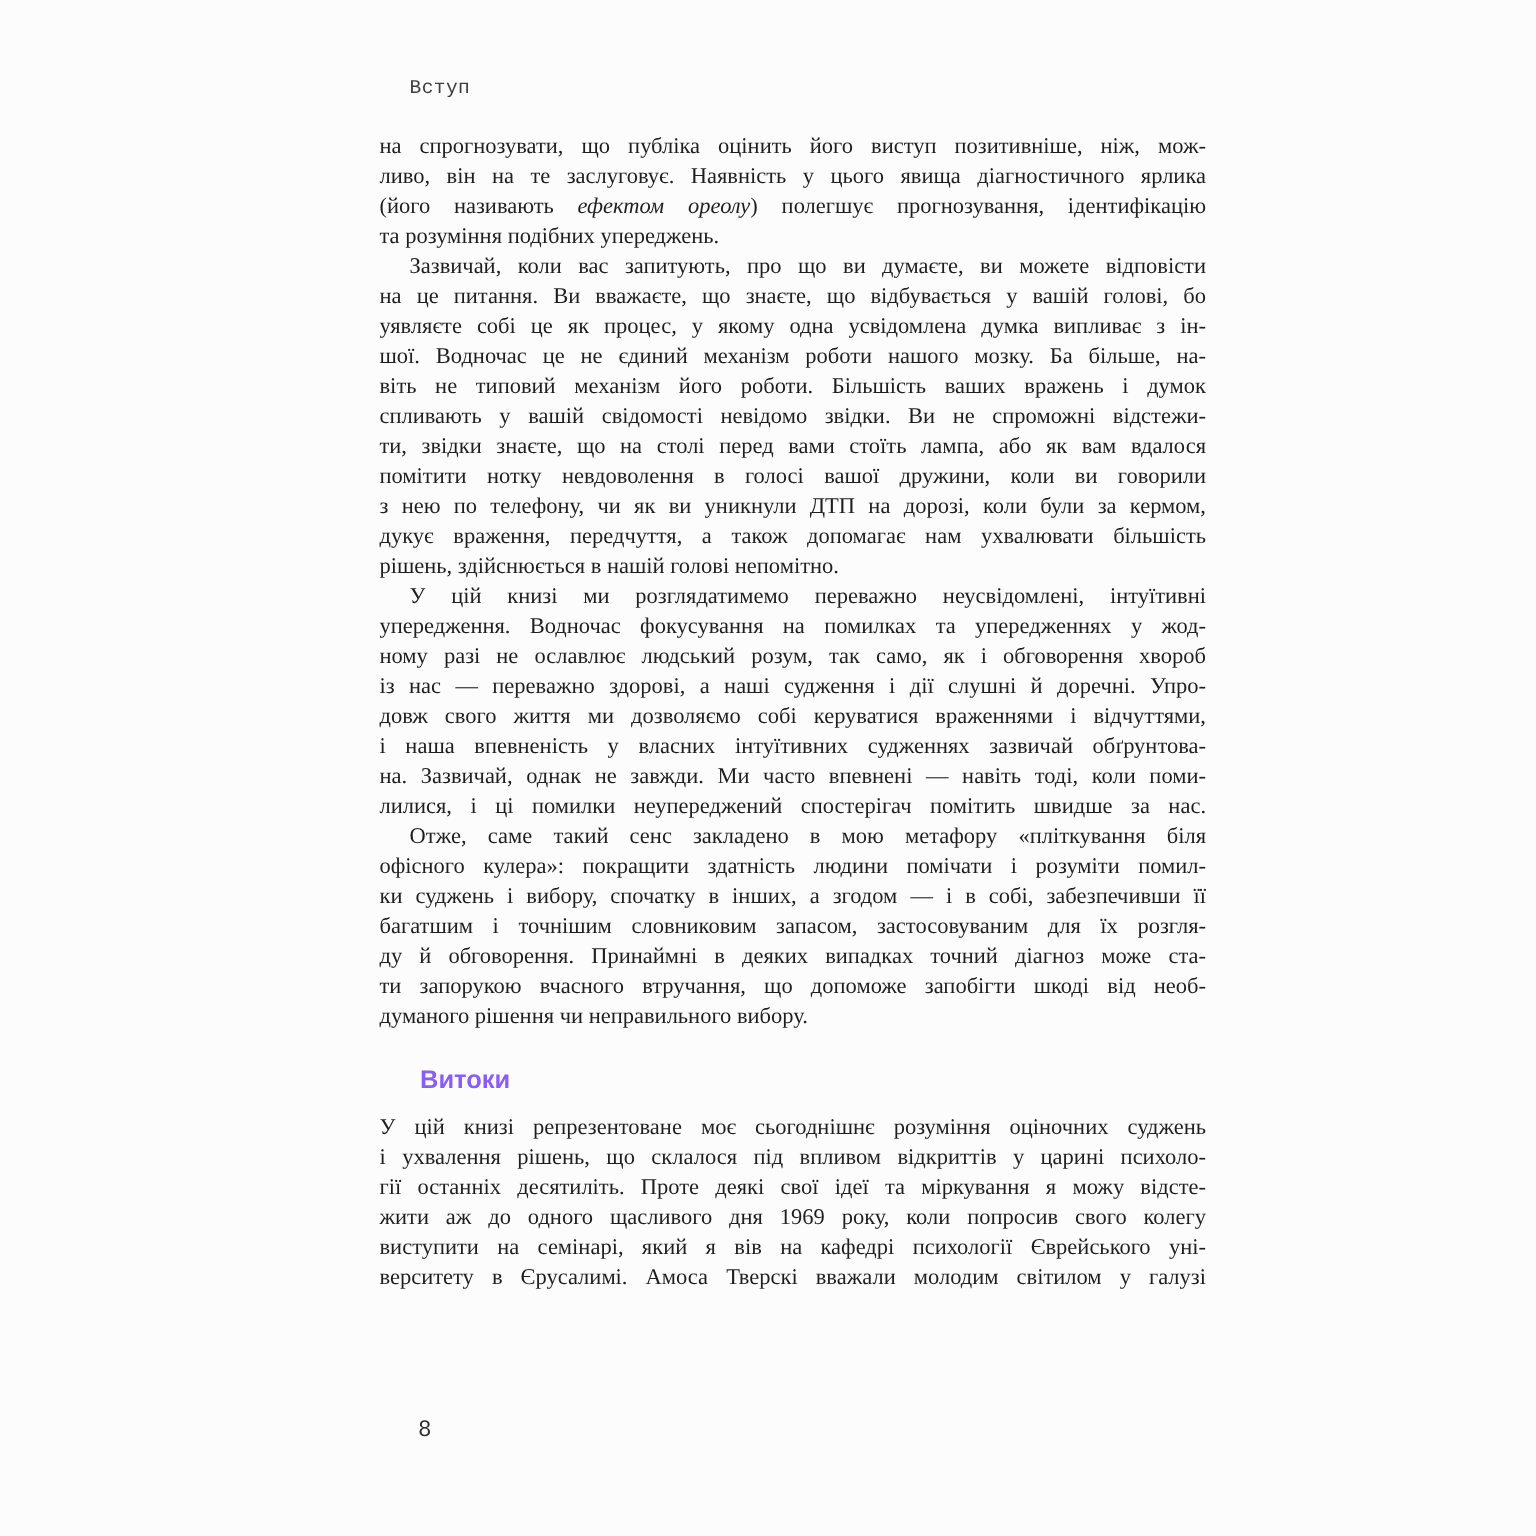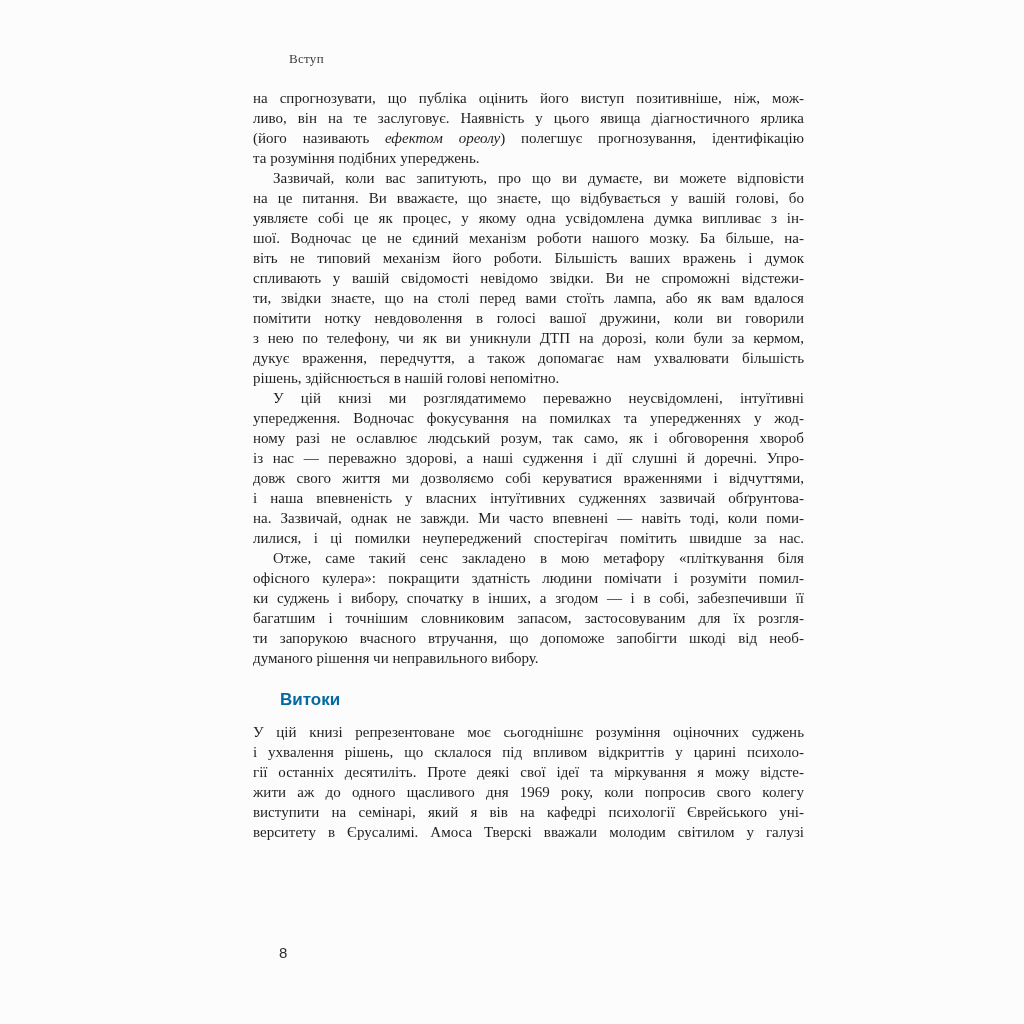--- a/index.html
+++ b/index.html
@@ -7,41 +7,41 @@
     width: 1024px; height: 1024px;
     overflow: hidden;
     background: #fcfcfc;
     font-family: "Liberation Serif", serif;
   }
   .page {
     position: absolute; inset: 0;
     background: #fcfcfc;
   }
   .running-head {
-    position: absolute; left: 289px; top: 51px;
-    font-family: Liberation Serif, serif;
+    position: absolute; left: 273px; top: 51px;
+    font-family: Liberation Mono, monospace;
     font-size: 13px; color: #3d3d3d; letter-spacing: 0.3px;
   }
   .text-block {
     position: absolute; left: 253px; top: 88px; width: 551px;
     color: #1e1e1e;
   }
   .line {
     font-size: 15px; line-height: 20px; height: 20px;
     white-space: nowrap;
     text-align: justify;
     text-align-last: justify;
   }
   .line.last { text-align-last: left; }
   .line.indent { text-indent: 20px; }
   .it { font-style: italic; margin-top: 36px; }
   .section-heading {
     font-family: "Liberation Sans", sans-serif;
     font-weight: bold; font-size: 17px; line-height: 20px;
-    color: #0369a1;
+    color: #8b5cf6;
     margin: 22px 0 12px 27px;
   }
   .folio {
     position: absolute; left: 279px; top: 944px;
     font-family: "Liberation Sans", sans-serif;
     font-size: 15px; color: #2e2e2e;
   }
 </style>
 </head>
 <body>
@@ -77,20 +77,21 @@
         <div class="line"><span>довж свого життя ми дозволяємо собі керуватися враженнями і відчуттями,</span></div>
         <div class="line"><span>і наша впевненість у власних інтуїтивних судженнях зазвичай обґрунтова-</span></div>
         <div class="line"><span>на. Зазвичай, однак не завжди. Ми часто впевнені — навіть тоді, коли поми-</span></div>
         <div class="line"><span>лилися, і ці помилки неупереджений спостерігач помітить швидше за нас.</span></div>
       </div>
       <div>
         <div class="line indent"><span>Отже, саме такий сенс закладено в мою метафору «пліткування біля</span></div>
         <div class="line"><span>офісного кулера»: покращити здатність людини помічати і розуміти помил-</span></div>
         <div class="line"><span>ки суджень і вибору, спочатку в інших, а згодом — і в собі, забезпечивши її</span></div>
         <div class="line"><span>багатшим і точнішим словниковим запасом, застосовуваним для їх розгля-</span></div>
+        <div class="line"><span>ду й обговорення. Принаймні в деяких випадках точний діагноз може ста-</span></div>
         <div class="line"><span>ти запорукою вчасного втручання, що допоможе запобігти шкоді від необ-</span></div>
         <div class="line last"><span>думаного рішення чи неправильного вибору.</span></div>
       </div>
       <div class="section-heading">Витоки</div>
       <div>
         <div class="line"><span>У цій книзі репрезентоване моє сьогоднішнє розуміння оціночних суджень</span></div>
         <div class="line"><span>і ухвалення рішень, що склалося під впливом відкриттів у царині психоло-</span></div>
         <div class="line"><span>гії останніх десятиліть. Проте деякі свої ідеї та міркування я можу відсте-</span></div>
         <div class="line"><span>жити аж до одного щасливого дня 1969 року, коли попросив свого колегу</span></div>
         <div class="line"><span>виступити на семінарі, який я вів на кафедрі психології Єврейського уні-</span></div>

